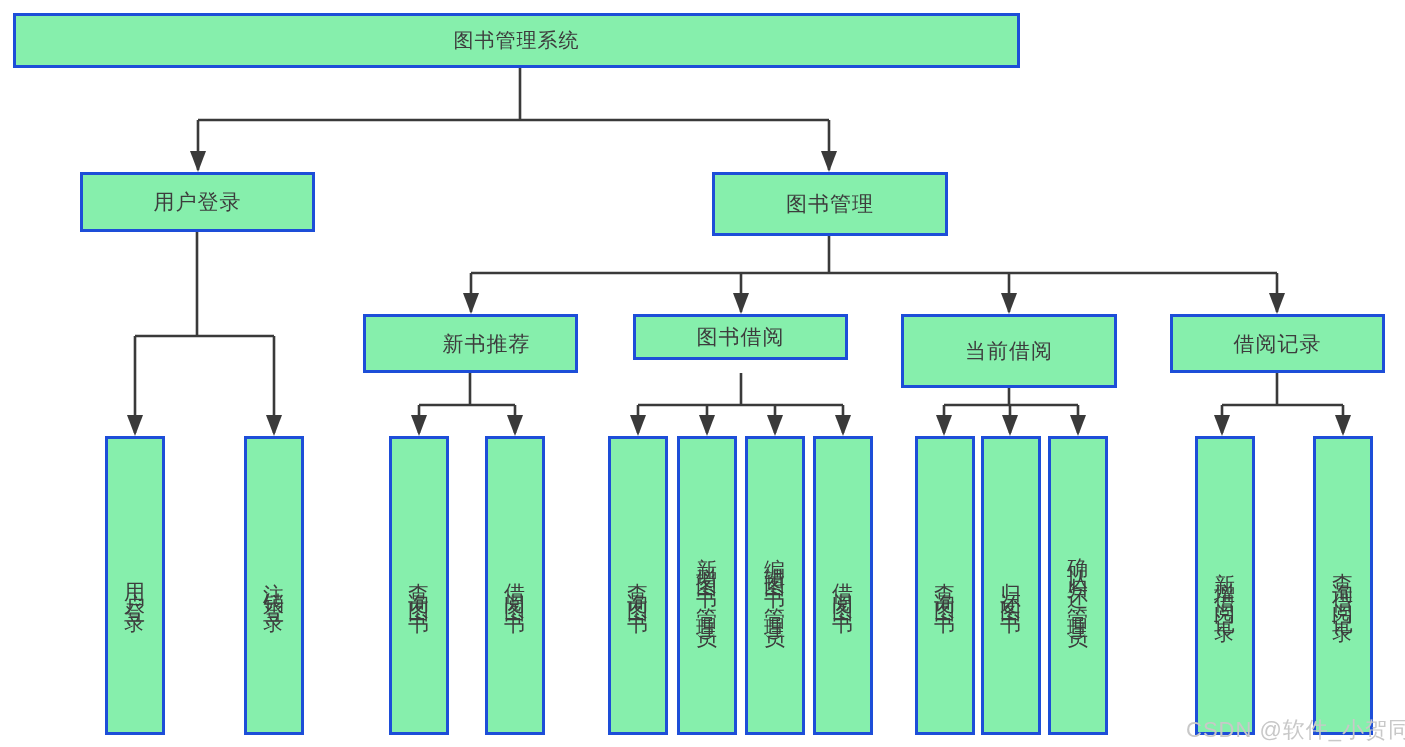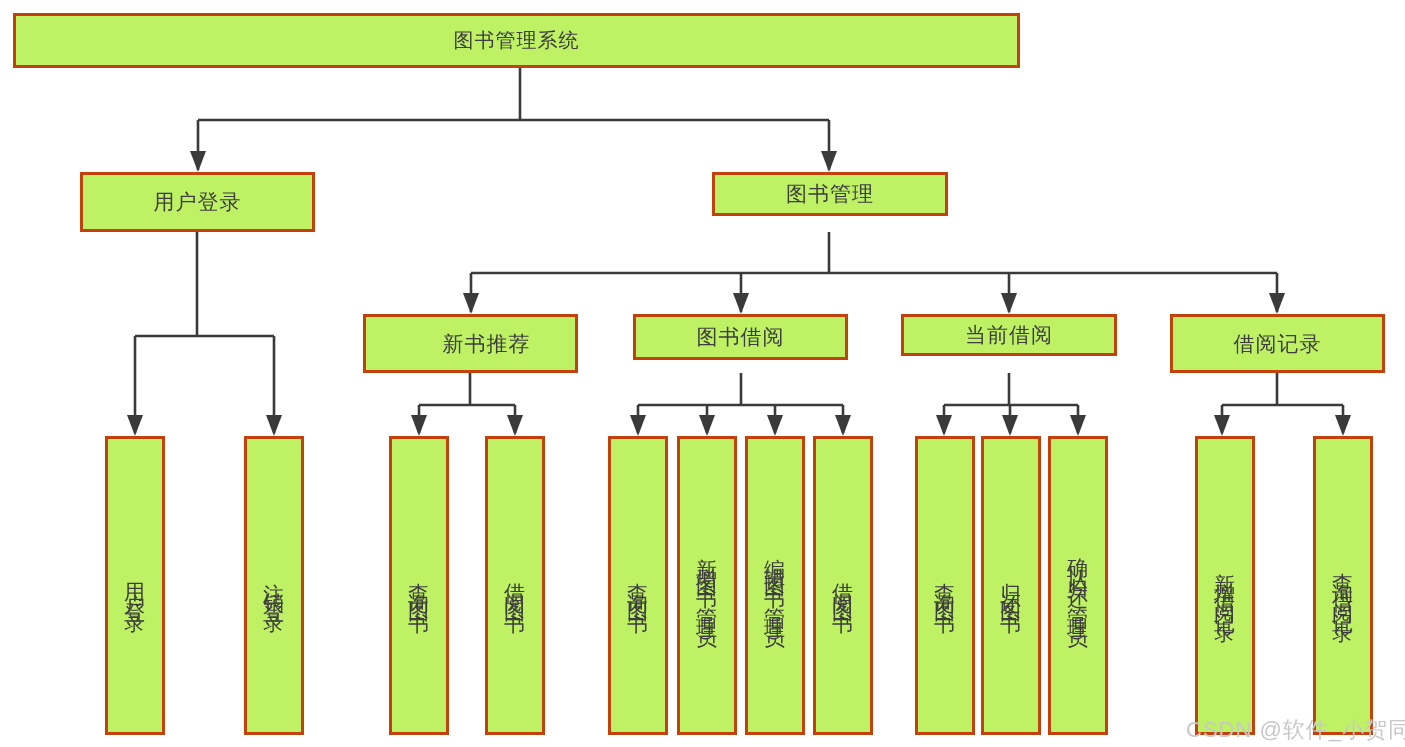--- a/index.html
+++ b/index.html
@@ -13,22 +13,22 @@
     font-family: "Liberation Sans", "DejaVu Sans", sans-serif;
   }
   .connectors {
     position: absolute;
     left: 0; top: 0;
     z-index: 1;
   }
   .node {
     position: absolute;
     box-sizing: border-box;
-    background: #bef264;
-    border: 3px solid #c2410c;
+    background: #86efac;
+    border: 3px solid #1d4ed8;
     color: #3d3d3d;
     display: flex;
     align-items: center;
     justify-content: center;
     font-size: 21px;
     z-index: 2;
     letter-spacing: 1px;
   }
   .leaf {
     writing-mode: vertical-rl;
@@ -89,25 +89,25 @@
       <polygon points="1002,415 1018,415 1010,436"></polygon>
       <polygon points="1070,415 1086,415 1078,436"></polygon>
       <polygon points="1214,415 1230,415 1222,436"></polygon>
       <polygon points="1335,415 1351,415 1343,436"></polygon>
     </g>
   </svg>
 
   <div class="node" style="left:13px; top:13px; width:1007px; height:55px; font-size:20px;">图书管理系统</div>
 
   <div class="node" style="left:80px; top:172px; width:235px; height:60px;">用户登录</div>
-  <div class="node" style="left:712px; top:172px; width:236px; height:44px;">图书管理</div>
+  <div class="node" style="left:712px; top:172px; width:236px; height:64px;">图书管理</div>
 
   <div class="node" style="left:363px; top:314px; width:215px; height:59px;padding-left:32px;">新书推荐</div>
   <div class="node" style="left:633px; top:314px; width:215px; height:46px;">图书借阅</div>
-  <div class="node" style="left:901px; top:314px; width:216px; height:42px;">当前借阅</div>
+  <div class="node" style="left:901px; top:314px; width:216px; height:74px;">当前借阅</div>
   <div class="node" style="left:1170px; top:314px; width:215px; height:59px;text-align:right;">借阅记录</div>
 
   <div class="node leaf" style="left:105px; top:436px; width:60px; height:299px;">用户登录</div>
   <div class="node leaf" style="left:244px; top:436px; width:60px; height:299px;">注销登录</div>
 
   <div class="node leaf" style="left:389px; top:436px; width:60px; height:299px;">查询图书</div>
   <div class="node leaf" style="left:485px; top:436px; width:60px; height:299px;">借阅图书</div>
 
   <div class="node leaf" style="left:608px; top:436px; width:60px; height:299px;">查询图书</div>
   <div class="node leaf" style="left:677px; top:436px; width:60px; height:299px;">新增图书（管理员）</div>

